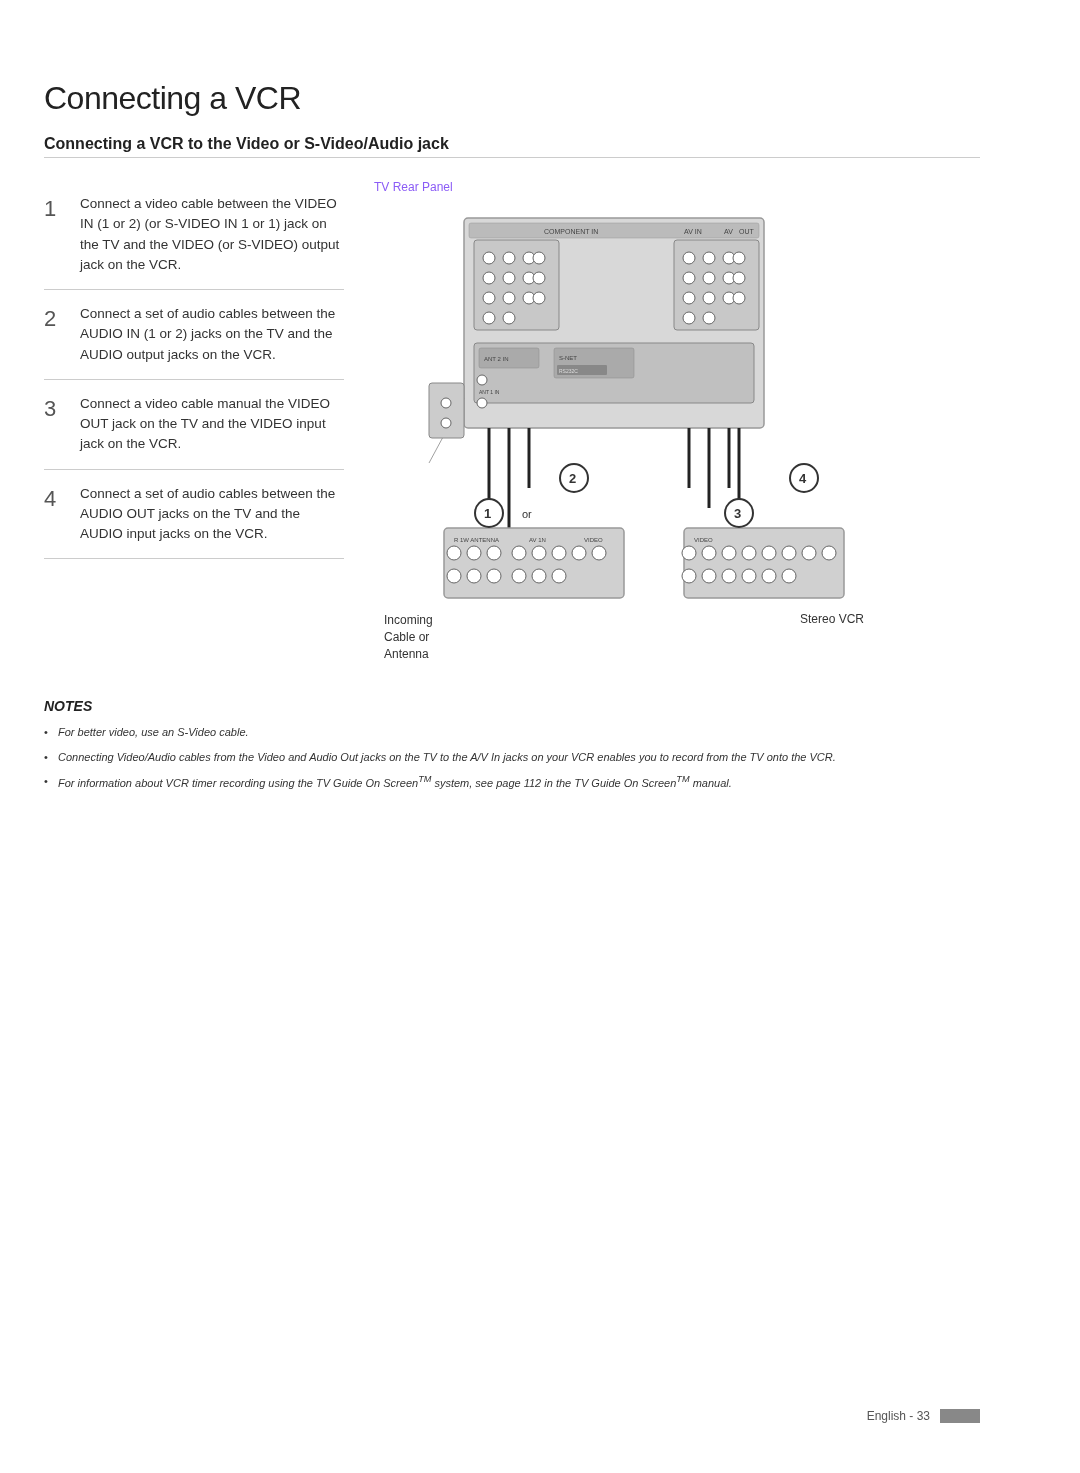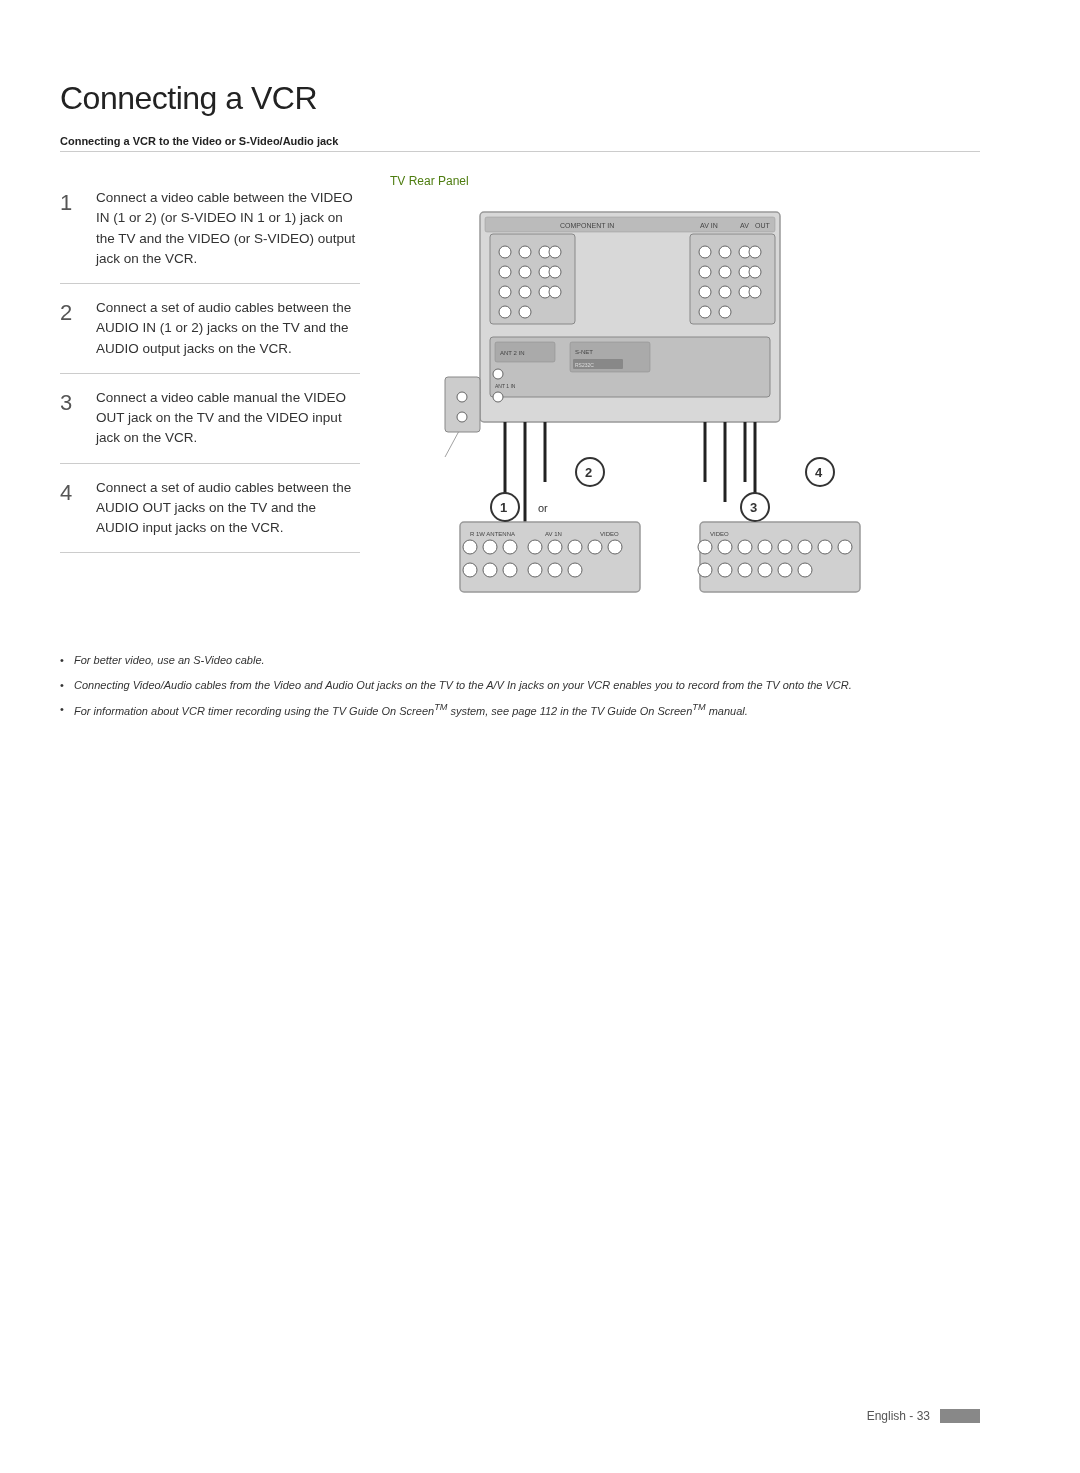--- a/index.html
+++ b/index.html
@@ -8,33 +8,33 @@
       min-height: 1473px;
       background: #ffffff;
       font-family: Arial, Helvetica, sans-serif;
       color: #222;
       position: relative;
     }
 
     .page {
       width: 1080px;
       min-height: 1473px;
-      padding: 80px 100px 80px 60px;
+      padding: 80px 100px 80px 44px;
       position: relative;
     }
 
     .page-title {
       font-size: 32px;
       font-weight: normal;
       margin-bottom: 18px;
       letter-spacing: -0.5px;
     }
 
     .section-heading {
-      font-size: 11px;
+      font-size: 16px;
       font-weight: bold;
       margin-bottom: 22px;
       border-bottom: 1px solid #ccc;
       padding-bottom: 4px;
     }
 
     .content-area {
       display: flex;
       gap: 30px;
     }
@@ -67,21 +67,21 @@
     .step-text {
       font-size: 13.5px;
       line-height: 1.5;
       color: #333;
     }
 
     .diagram-label {
       font-size: 12px;
       text-align: right;
       margin-bottom: 4px;
-      color: #4d7c0f;
+      color: #8b5cf6;
     }
 
     
     .diagram-svg-container {
       width: 100%;
     }
 
     .notes-section {
       margin-top: 36px;
     }
@@ -292,25 +292,30 @@
 
           <line x1="55" y1="265" x2="90" y2="200" stroke="#888" stroke-width="0.8"></line>
 
           <rect x="55" y="185" width="35" height="55" rx="3" fill="#ccc" stroke="#888" stroke-width="1"></rect>
           <circle cx="72" cy="205" r="5" fill="#fff" stroke="#666" stroke-width="1"></circle>
           <circle cx="72" cy="225" r="5" fill="#fff" stroke="#666" stroke-width="1"></circle>
 
         </svg>
       </div>
 
+      <div style="display:flex; justify-content:space-between; width:520px; margin-top:-10px; padding:0 30px;">
+        <div style="font-size:12px; color:#333; line-height:1.4; text-align:left; margin-left:-20px;">Incoming<br>Cable or<br>Antenna</div>
+        <div style="font-size:12px; color:#333; text-align:center;">Stereo VCR</div>
+      </div>
 
     </div>
   </div>
 
   <div class="notes-section">
+    <div class="notes-title">NOTES</div>
     <ul class="notes-list">
       <li>For better video, use an S-Video cable.</li>
       <li>Connecting Video/Audio cables from the Video and Audio Out jacks on the TV to the A/V In jacks on your VCR enables you to record from the TV onto the VCR.</li>
       <li>
         <span>For information about VCR timer recording using the TV Guide On Screen<sup>TM</sup> system, see page 112 in the TV Guide On Screen<sup>TM</sup> manual.</span>
       </li>
     </ul>
   </div>
 
   <div class="page-footer">

